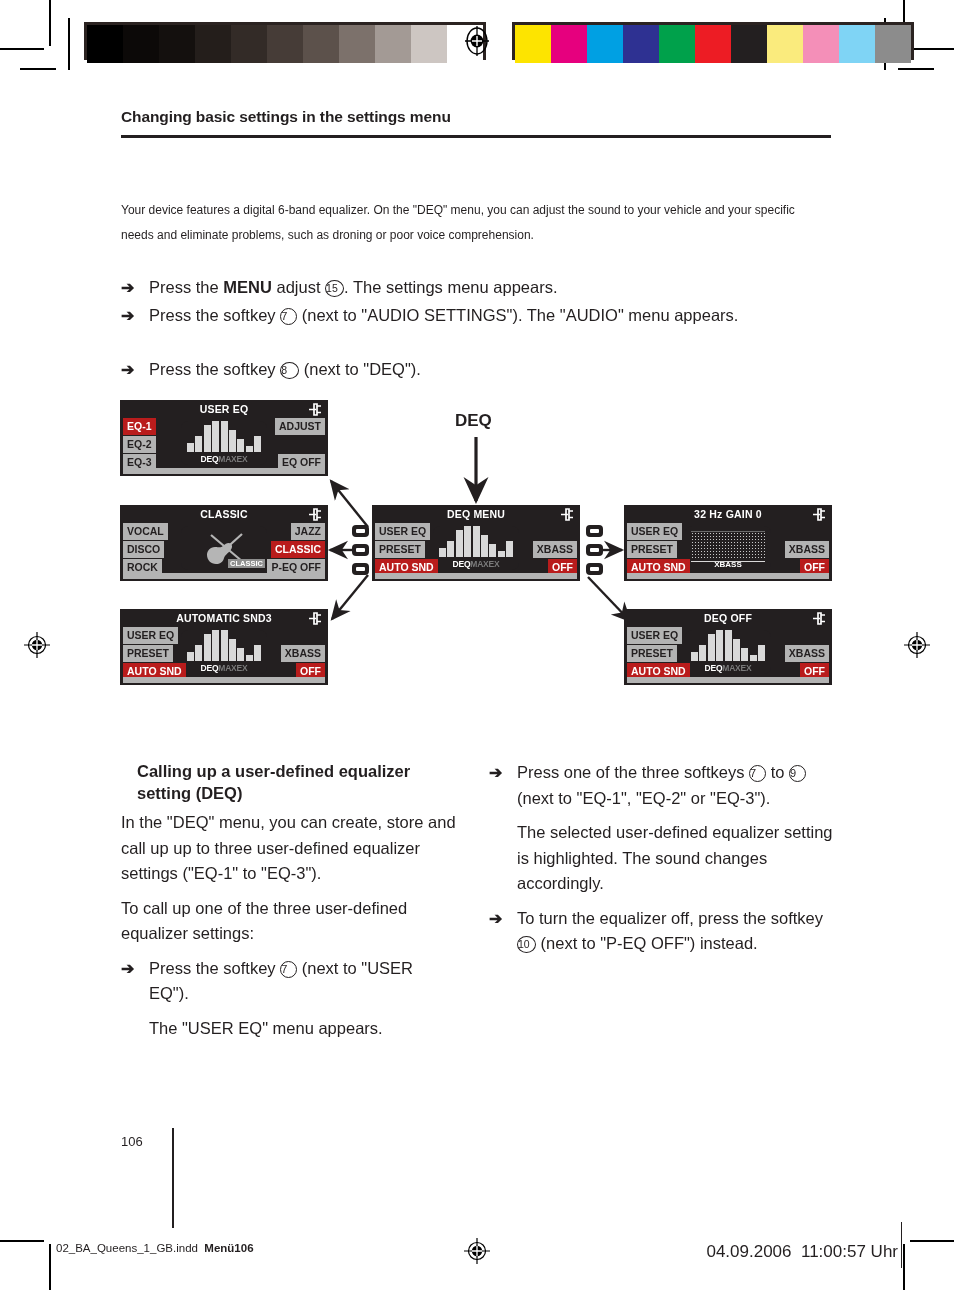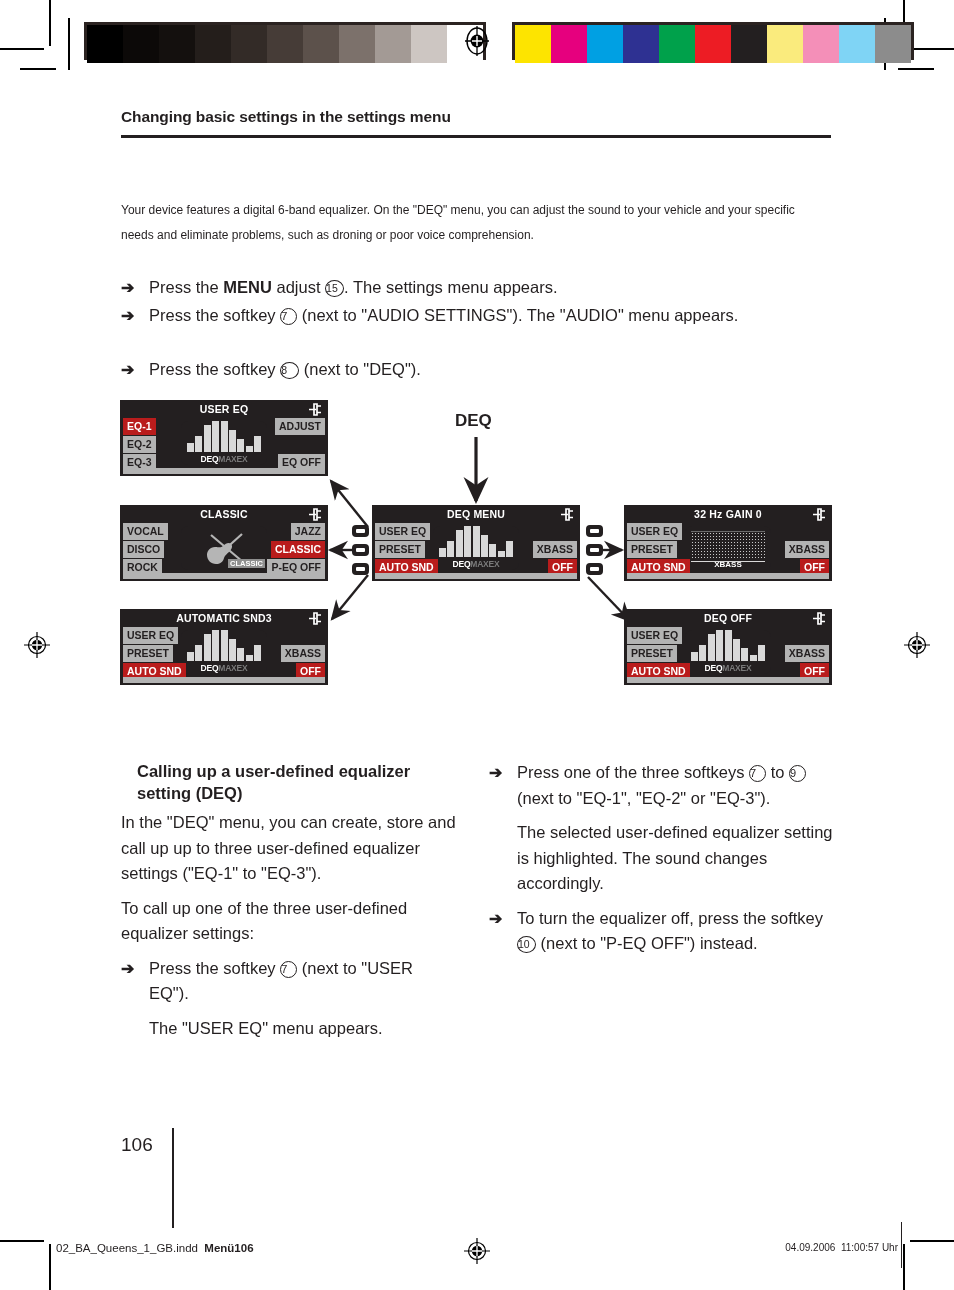--- a/index.html
+++ b/index.html
@@ -187,35 +187,35 @@
   .col { position:absolute; font-size:16.5px; line-height:25.5px; color:#231f20; }
   .col h3 { margin:0 0 6px 16px; font-size:16.5px; font-weight:bold; line-height:22px; }
   .col p { margin:0 0 9px 0; }
   .col .step2 { position:relative; padding-left:28px; margin:0 0 9px 0; }
   .col .step2 .arw { position:absolute; left:0; top:0; font-weight:bold; font-size:16px; }
   .col .cont { padding-left:28px; margin:0 0 9px 0; }
 
   
   .pageno {
     position:absolute; left:121px; top:1134px;
-    font-size:19px; color:#231f20;
+    font-size:13px; color:#231f20;
   }
   .pagerule {
     position:absolute; left:172px; top:1128px; width:1.5px; height:100px;
     background:#231f20;
   }
 
   .foot-left {
     position:absolute; left:56px; top:1242px;
     font-size:11.5px; color:#231f20;
   }
   .foot-left b { font-weight:bold; }
   .foot-right {
     position:absolute; right:56px; top:1242px;
-    font-size:10px; color:#231f20;
+    font-size:17px; color:#231f20;
   }
   .rule-right { position:absolute; right:52px; top:1222px; width:1.5px; height:46px; background:#231f20; }
 </style>
 </head>
 <body>
 
 <div class="mark" style="left:49px;  top:0;    width:1.6px; height:46px;"></div>
 <div class="mark" style="left:0;     top:48px; width:44px;  height:1.6px;"></div>
 <div class="mark" style="left:20px; top:68px; width:36px;  height:1.6px;"></div>
 <div class="mark" style="left:68px; top:18px; width:1.6px; height:52px;"></div>

